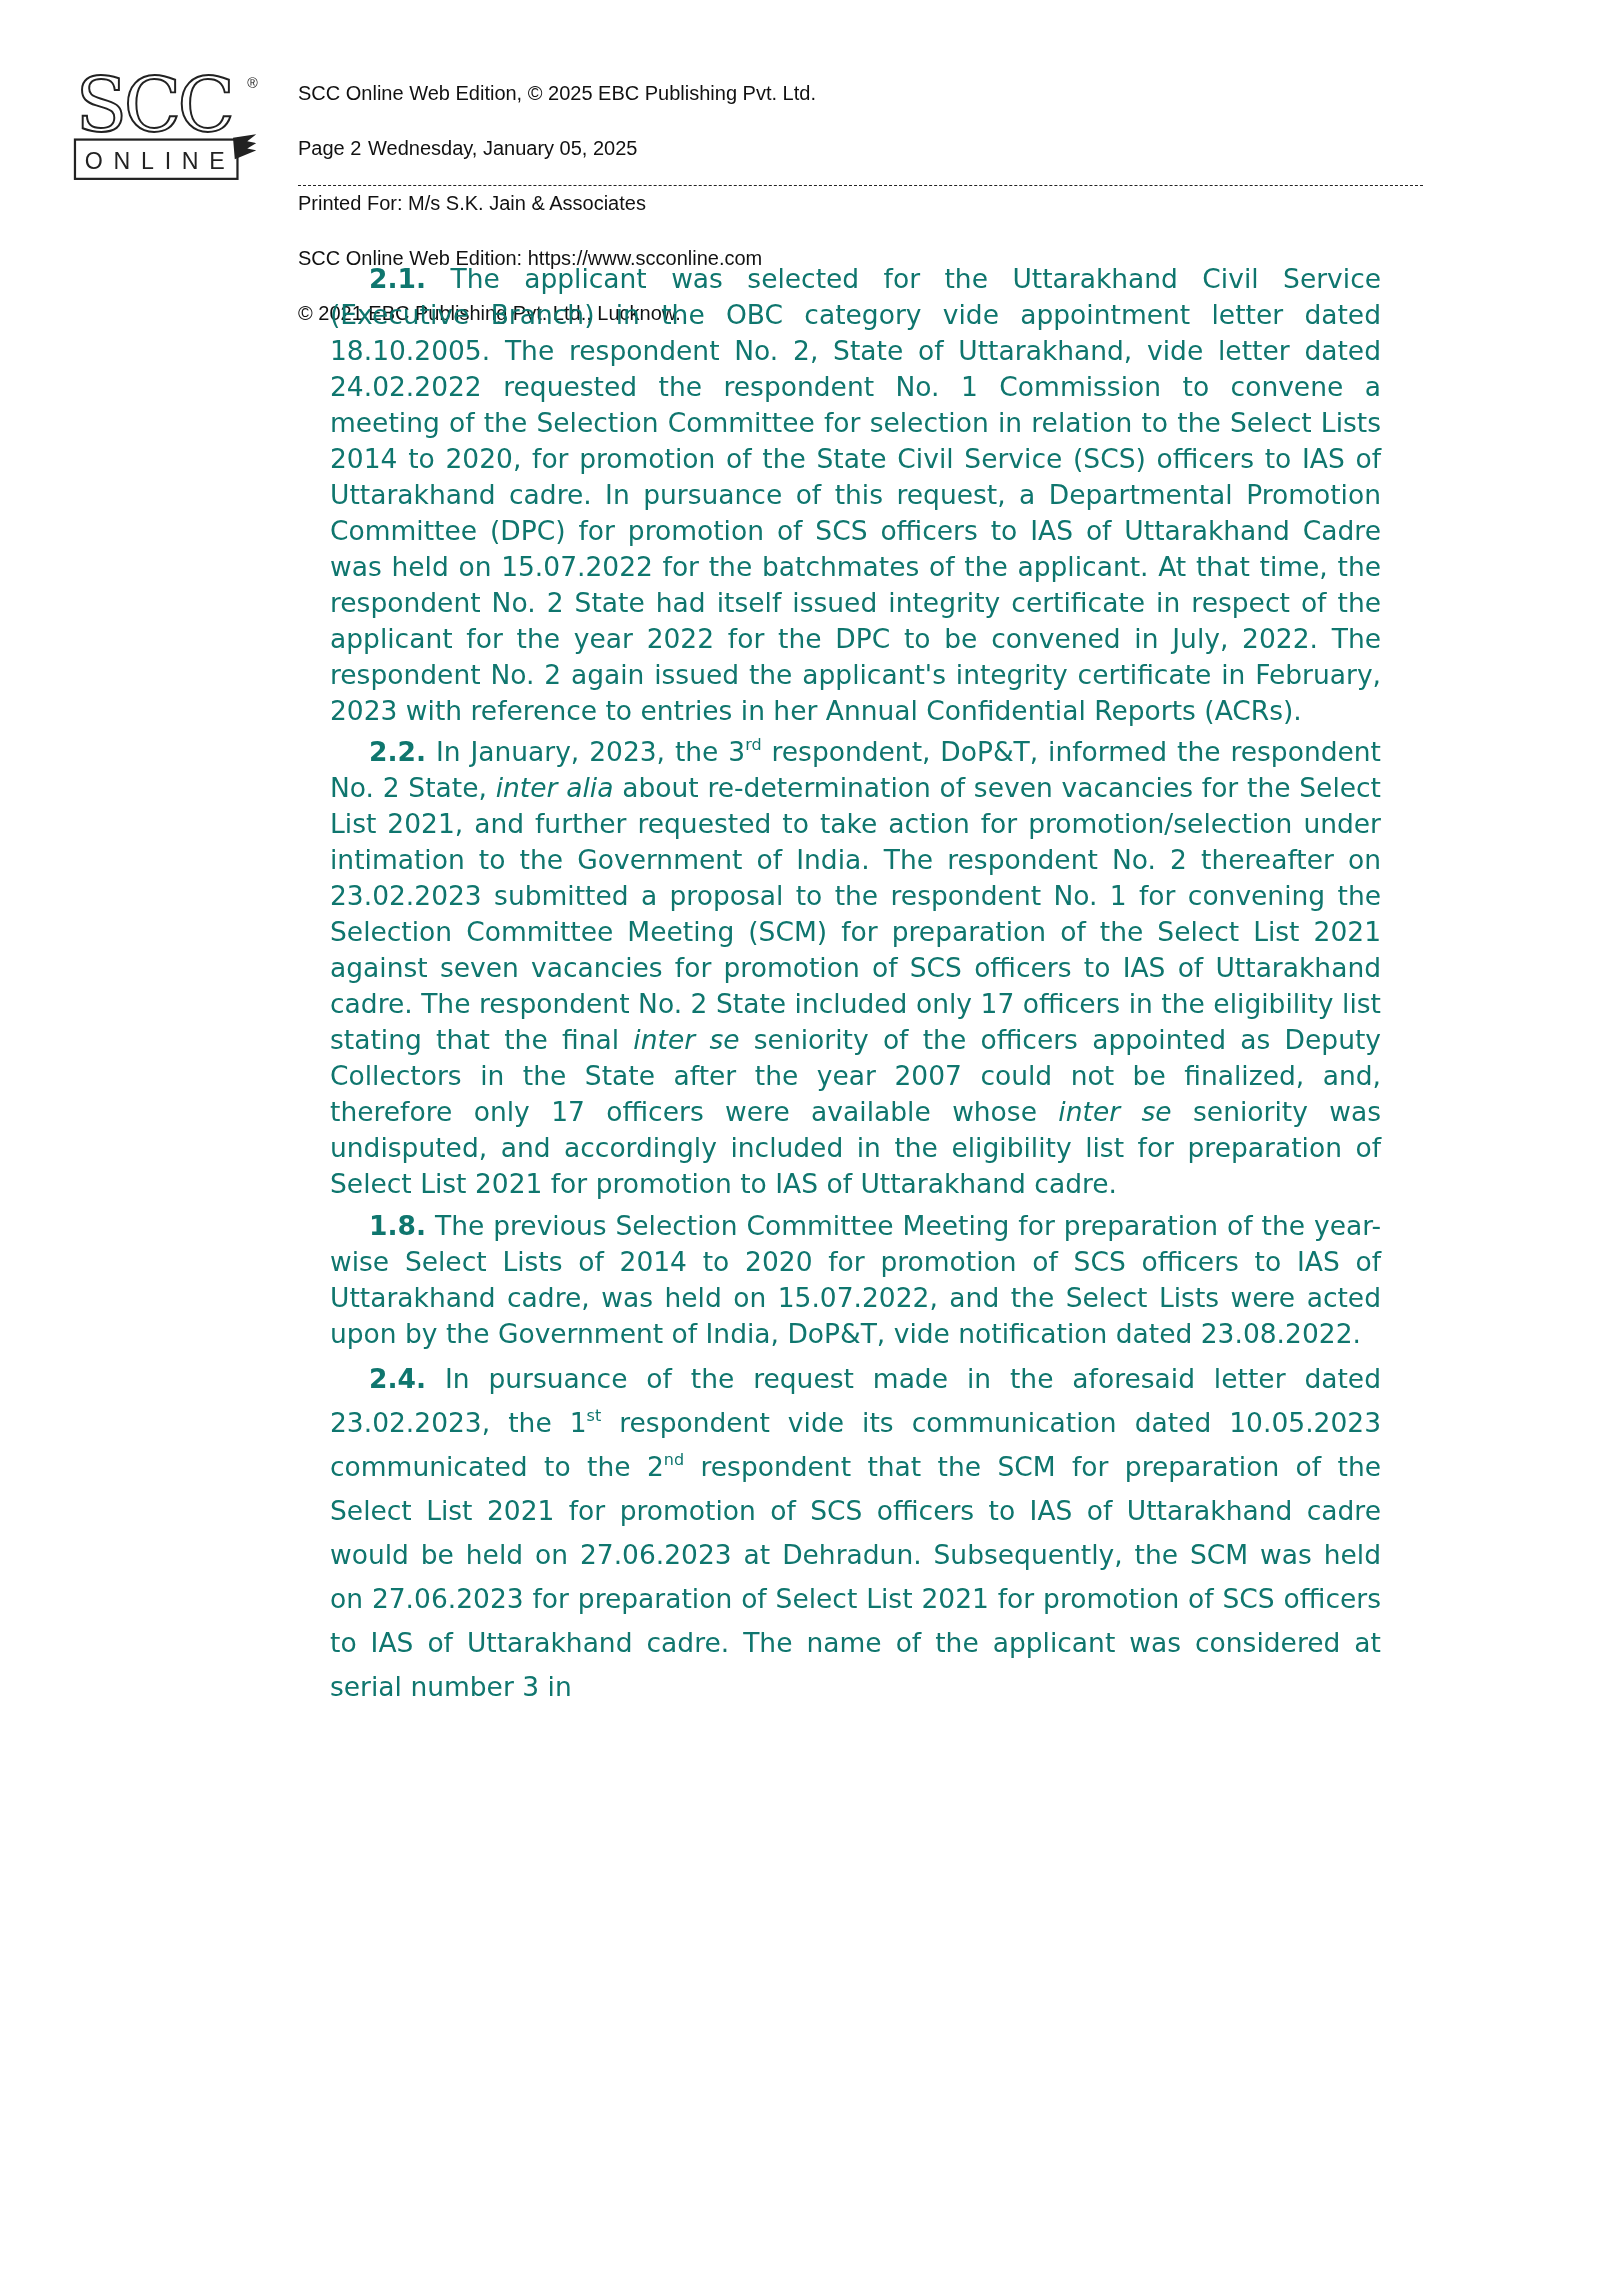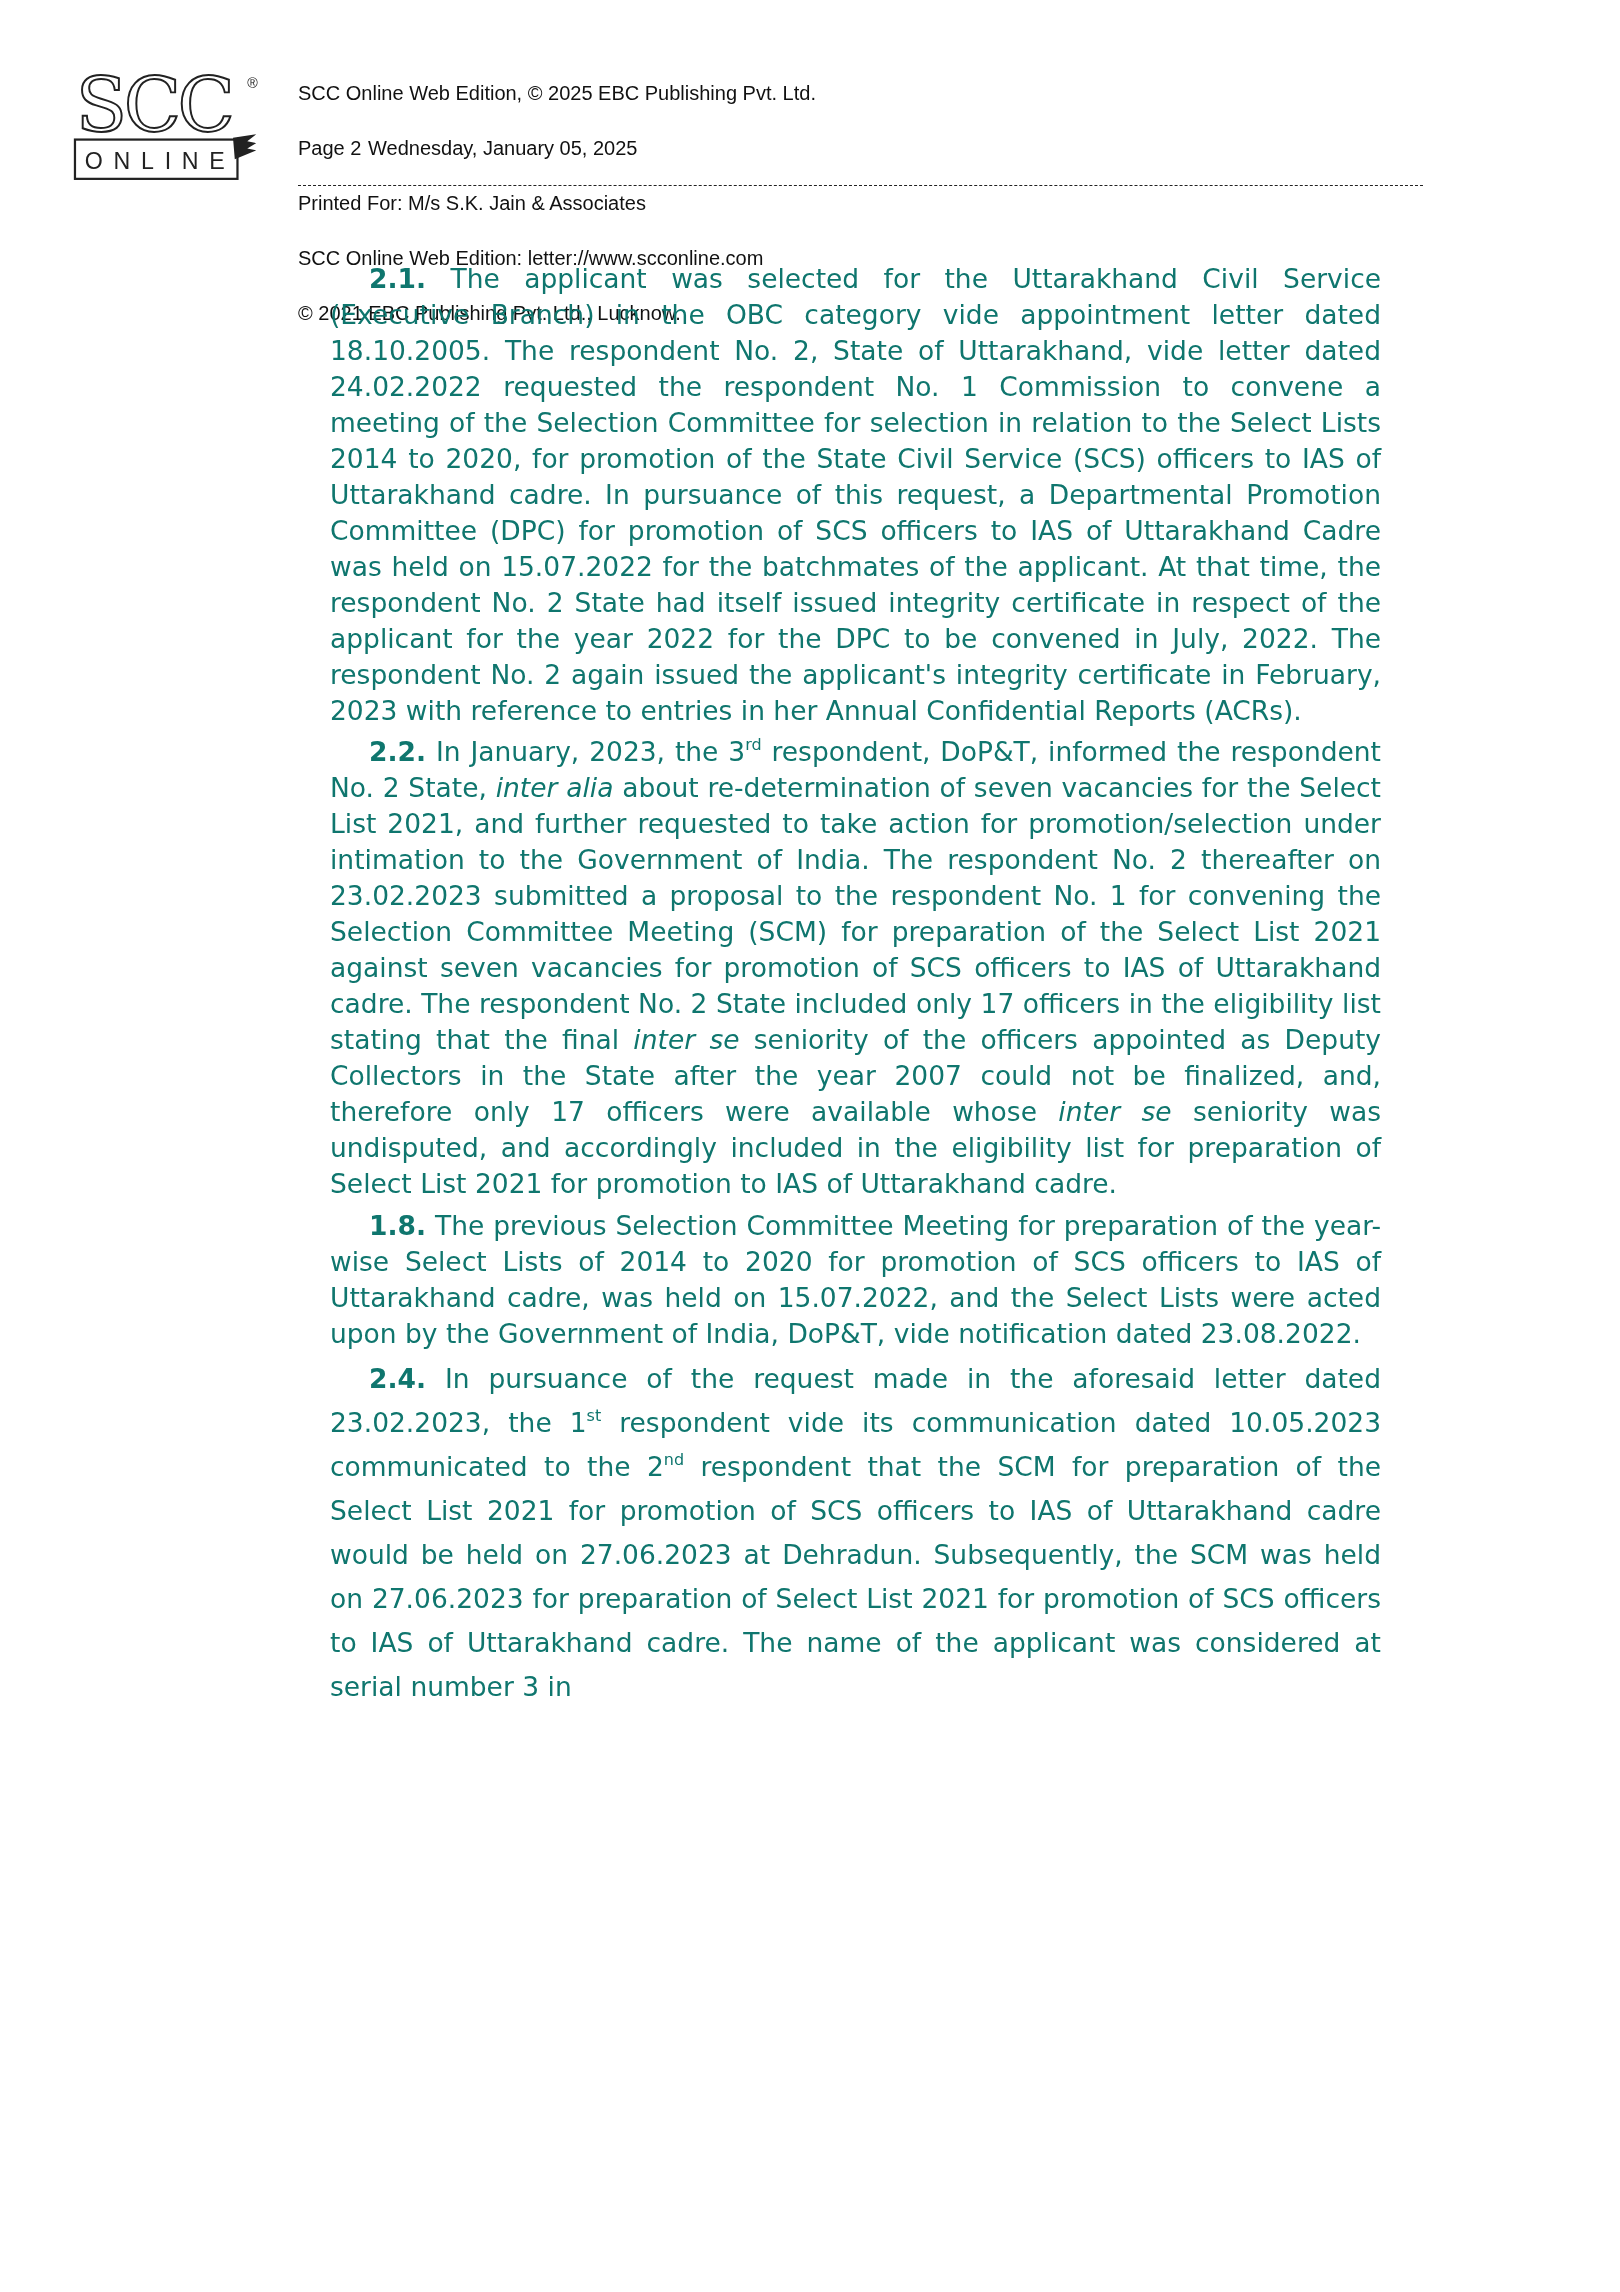--- a/index.html
+++ b/index.html
@@ -26,21 +26,21 @@
     <rect x="3" y="88" width="182" height="44" fill="#fff" stroke="#222" stroke-width="2.5"></rect>
     <text x="14" y="121" font-family="'Liberation Sans', sans-serif" font-size="26" fill="#222" letter-spacing="12">ONLINE</text>
     <path d="M180 86 L206 82 L196 90 L206 92 L196 98 L206 100 L182 110 Z" fill="#222"></path>
   </svg>
 </div>
 
 <div class="header">
   <div>SCC Online Web Edition, © 2025 EBC Publishing Pvt. Ltd.</div>
   <div><span class="tab">Page 2</span><span>Wednesday, January 05, 2025</span></div>
   <div>Printed For: M/s S.K. Jain &amp; Associates</div>
-  <div>SCC Online Web Edition: letter://www.scconline.com</div>
+  <div>SCC Online Web Edition: https://www.scconline.com</div>
   <div>© 2021 EBC Publishing Pvt. Ltd., Lucknow.</div>
 </div>
 
 <div class="dashes"></div>
 
 <div class="content">
   <p><b>2.1.</b> The applicant was selected for the Uttarakhand Civil Service (Executive Branch) in the OBC category vide appointment letter dated 18.10.2005. The respondent No. 2, State of Uttarakhand, vide letter dated 24.02.2022 requested the respondent No. 1 Commission to convene a meeting of the Selection Committee for selection in relation to the Select Lists 2014 to 2020, for promotion of the State Civil Service (SCS) officers to IAS of Uttarakhand cadre. In pursuance of this request, a Departmental Promotion Committee (DPC) for promotion of SCS officers to IAS of Uttarakhand Cadre was held on 15.07.2022 for the batchmates of the applicant. At that time, the respondent No. 2 State had itself issued integrity certificate in respect of the applicant for the year 2022 for the DPC to be convened in July, 2022. The respondent No. 2 again issued the applicant's integrity certificate in February, 2023 with reference to entries in her Annual Confidential Reports (ACRs).</p>
   <p><b>2.2.</b> In January, 2023, the 3<sup>rd</sup> respondent, DoP&amp;T, informed the respondent No. 2 State, <i>inter alia</i> about re-determination of seven vacancies for the Select List 2021, and further requested to take action for promotion/selection under intimation to the Government of India. The respondent No. 2 thereafter on 23.02.2023 submitted a proposal to the respondent No. 1 for convening the Selection Committee Meeting (SCM) for preparation of the Select List 2021 against seven vacancies for promotion of SCS officers to IAS of Uttarakhand cadre. The respondent No. 2 State included only 17 officers in the eligibility list stating that the final <i>inter se</i> seniority of the officers appointed as Deputy Collectors in the State after the year 2007 could not be finalized, and, therefore only 17 officers were available whose <i>inter se</i> seniority was undisputed, and accordingly included in the eligibility list for preparation of Select List 2021 for promotion to IAS of Uttarakhand cadre.</p>
   <p><b>1.8.</b> The previous Selection Committee Meeting for preparation of the year-wise Select Lists of 2014 to 2020 for promotion of SCS officers to IAS of Uttarakhand cadre, was held on 15.07.2022, and the Select Lists were acted upon by the Government of India, DoP&amp;T, vide notification dated 23.08.2022.</p>
   <p class="tall"><b>2.4.</b> In pursuance of the request made in the aforesaid letter dated 23.02.2023, the 1<sup>st</sup> respondent vide its communication dated 10.05.2023 communicated to the 2<sup>nd</sup> respondent that the SCM for preparation of the Select List 2021 for promotion of SCS officers to IAS of Uttarakhand cadre would be held on 27.06.2023 at Dehradun. Subsequently, the SCM was held on 27.06.2023 for preparation of Select List 2021 for promotion of SCS officers to IAS of Uttarakhand cadre. The name of the applicant was considered at serial number 3 in</p>

